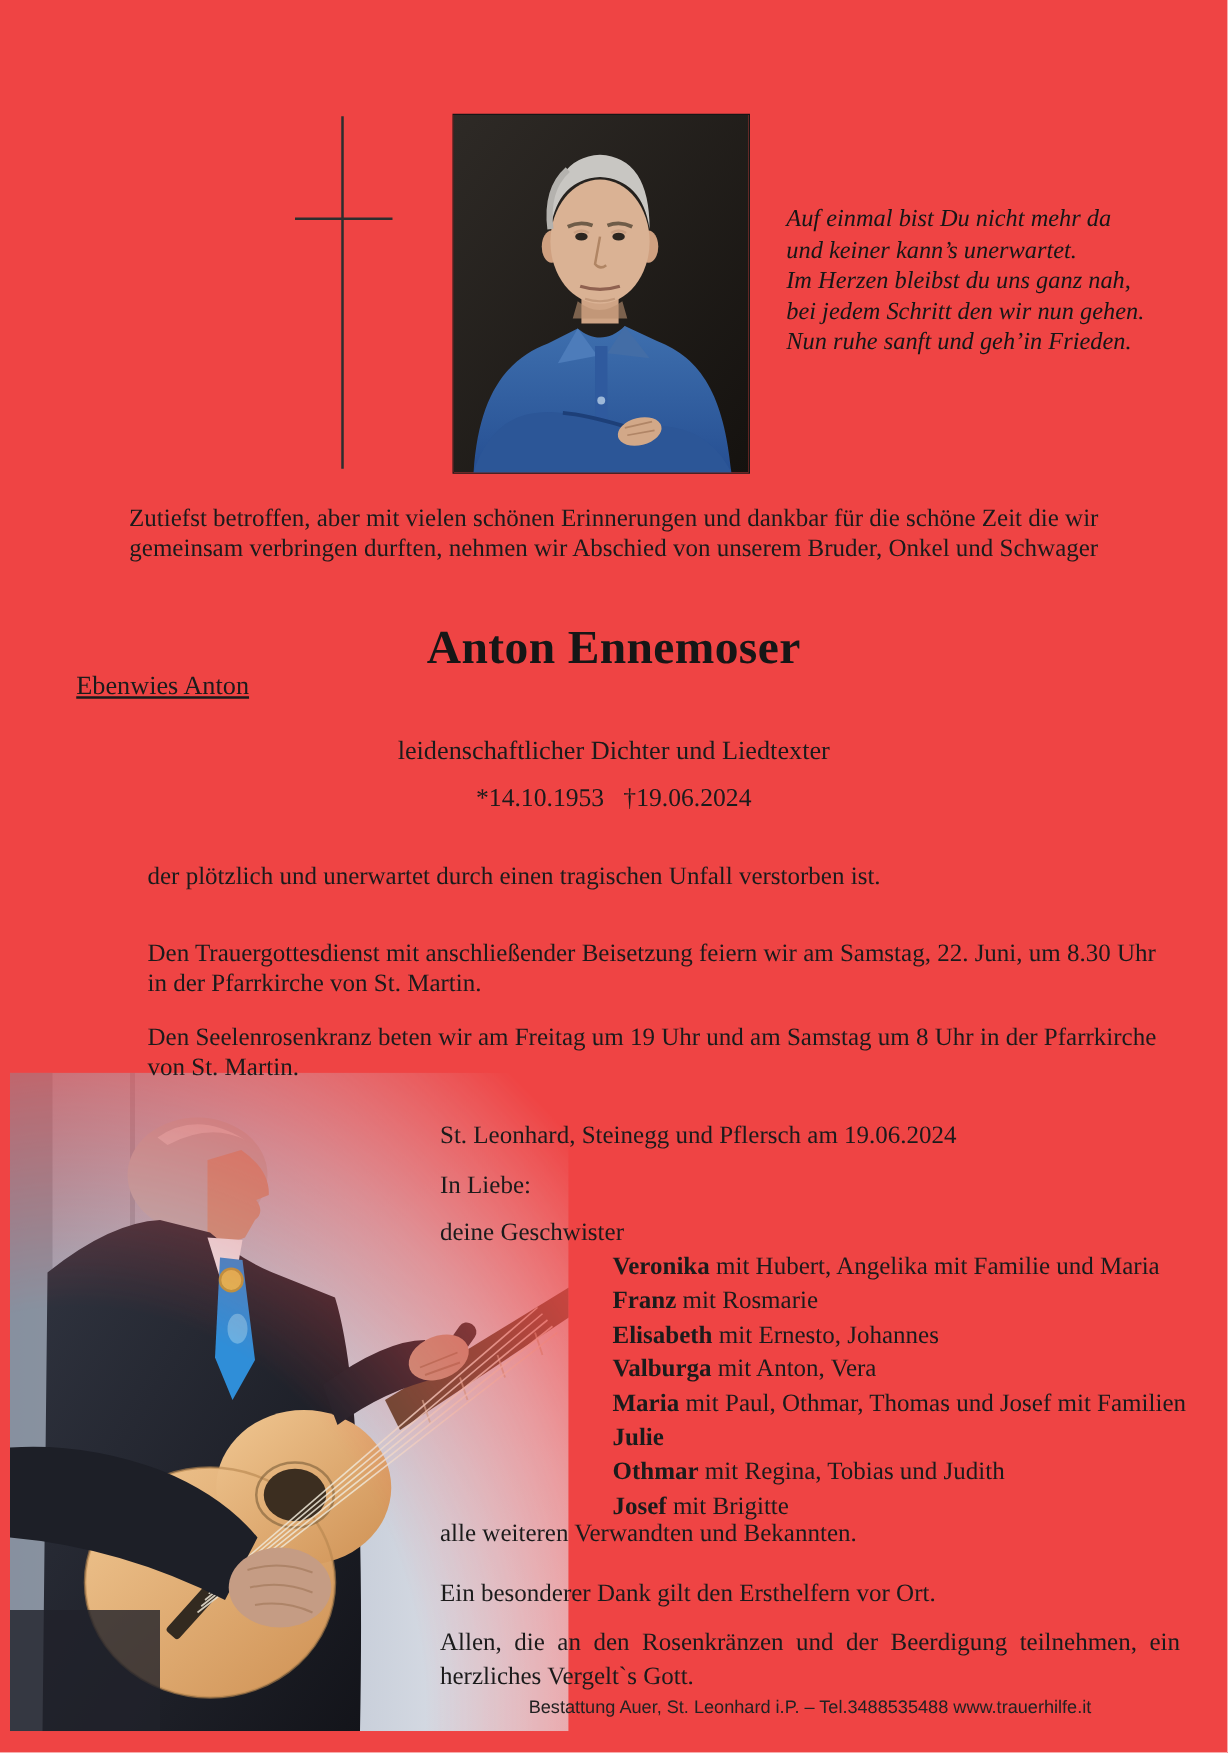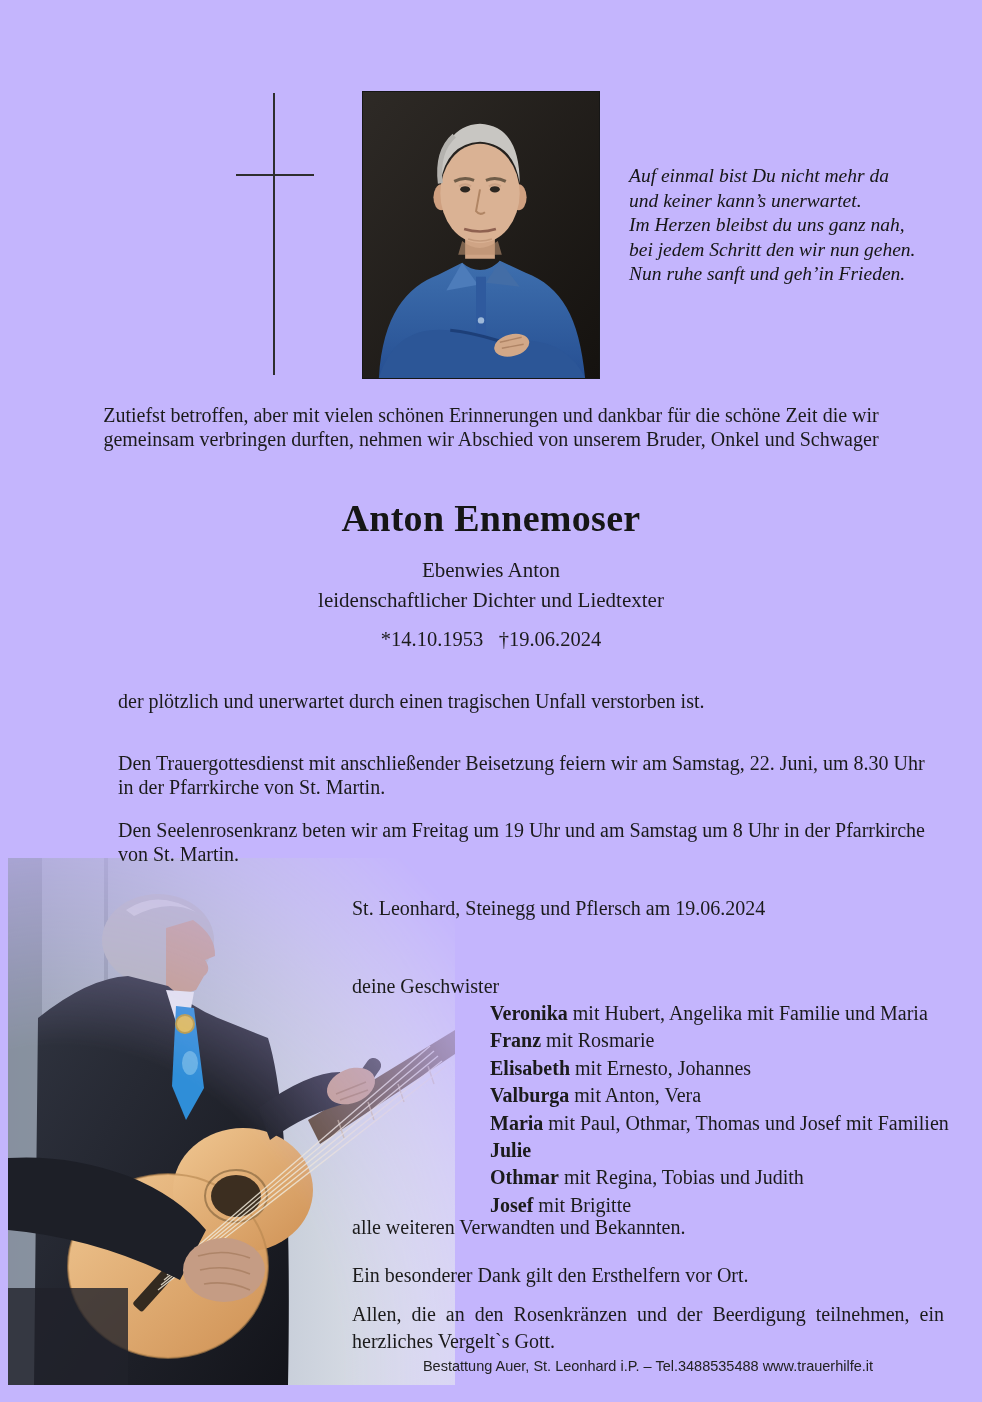--- a/index.html
+++ b/index.html
@@ -1,38 +1,38 @@
 <!DOCTYPE html>
 <html><head>
 <meta charset="utf-8">
 <style>
   html,body{margin:0;padding:0;background:#ffffff;}
   .page{
     position:relative;width:982px;height:1402px;margin:0 auto;
-    background:#c4b5fd;color:#1b1b1b;
+    background:#ef4444;color:#1b1b1b;
     font-family:"Liberation Serif", serif;
     overflow:hidden;
   }
   .abs{position:absolute;}
   
   .cross-v{position:absolute;left:273px;top:93px;width:2px;height:282px;background:#2e2e2e;}
   .cross-h{position:absolute;left:236px;top:174px;width:78px;height:2px;background:#2e2e2e;}
   
   .portrait{left:362px;top:91px;width:238px;height:288px;border:1px solid #161616;box-sizing:border-box;z-index:1;}
   .portrait svg{display:block;width:100%;height:100%;}
   
   .poem{left:629px;top:164px;width:330px;font-style:italic;font-size:19.5px;line-height:24.6px;color:#161616;z-index:2;}
   
   .guitar{left:8px;top:858px;width:447px;height:527px;z-index:0;}
   .guitar svg{display:block;width:100%;height:100%;}
   
   .txt{z-index:2;}
   .intro{left:61px;top:404px;width:860px;text-align:center;font-size:20px;line-height:23.8px;}
   .name{left:61px;top:496px;width:860px;text-align:center;font-size:38px;font-weight:bold;letter-spacing:.3px;margin:0;color:#161616;}
-  .birth{left:61px;top:558px;width:860px;text-align:center;font-size:21px;}
+  .birth{left:61px;top:536px;width:860px;text-align:left;font-size:21px;text-decoration:underline;}
   .role{left:61px;top:588px;width:860px;text-align:center;font-size:21px;}
   .dates{left:61px;top:628px;width:860px;text-align:center;font-size:20.5px;white-space:pre;}
   .p{left:118px;width:815px;font-size:20px;line-height:24px;}
   .p1{top:689px;}
   .p2{top:751px;}
   .p3{top:818px;}
   .fw{left:352px;font-size:20px;}
   .place{top:897px;width:600px;}
   .inlove{top:937px;width:300px;}
   .siblabel{top:975px;width:400px;}
@@ -177,20 +177,21 @@
   <h1 class="abs name txt">Anton Ennemoser</h1>
   <div class="abs birth txt">Ebenwies Anton</div>
   <div class="abs role txt">leidenschaftlicher Dichter und Liedtexter</div>
   <div class="abs dates txt">*14.10.1953   †19.06.2024</div>
 
   <div class="abs p p1 txt">der plötzlich und unerwartet durch einen tragischen Unfall verstorben ist.</div>
   <div class="abs p p2 txt">Den Trauergottesdienst mit anschließender Beisetzung feiern wir am Samstag, 22. Juni, um 8.30 Uhr in der Pfarrkirche von St. Martin.</div>
   <div class="abs p p3 txt">Den Seelenrosenkranz beten wir am Freitag um 19 Uhr und am Samstag um 8 Uhr in der Pfarrkirche von St. Martin.</div>
 
   <div class="abs fw place txt">St. Leonhard, Steinegg und Pflersch am 19.06.2024</div>
+  <div class="abs fw inlove txt">In Liebe:</div>
   <div class="abs fw siblabel txt">deine Geschwister</div>
 
   <div class="abs siblist txt">
     <div><span class="sib-name">Veronika</span><span> mit Hubert, Angelika mit Familie und Maria</span></div>
     <div><span class="sib-name">Franz</span><span> mit Rosmarie</span></div>
     <div><span class="sib-name">Elisabeth</span><span> mit Ernesto, Johannes</span></div>
     <div><span class="sib-name">Valburga</span><span> mit Anton, Vera</span></div>
     <div><span class="sib-name">Maria</span><span> mit Paul, Othmar, Thomas und Josef mit Familien</span></div>
     <div><span class="sib-name">Julie</span><span></span></div>
     <div><span class="sib-name">Othmar</span><span> mit Regina, Tobias und Judith</span></div>

